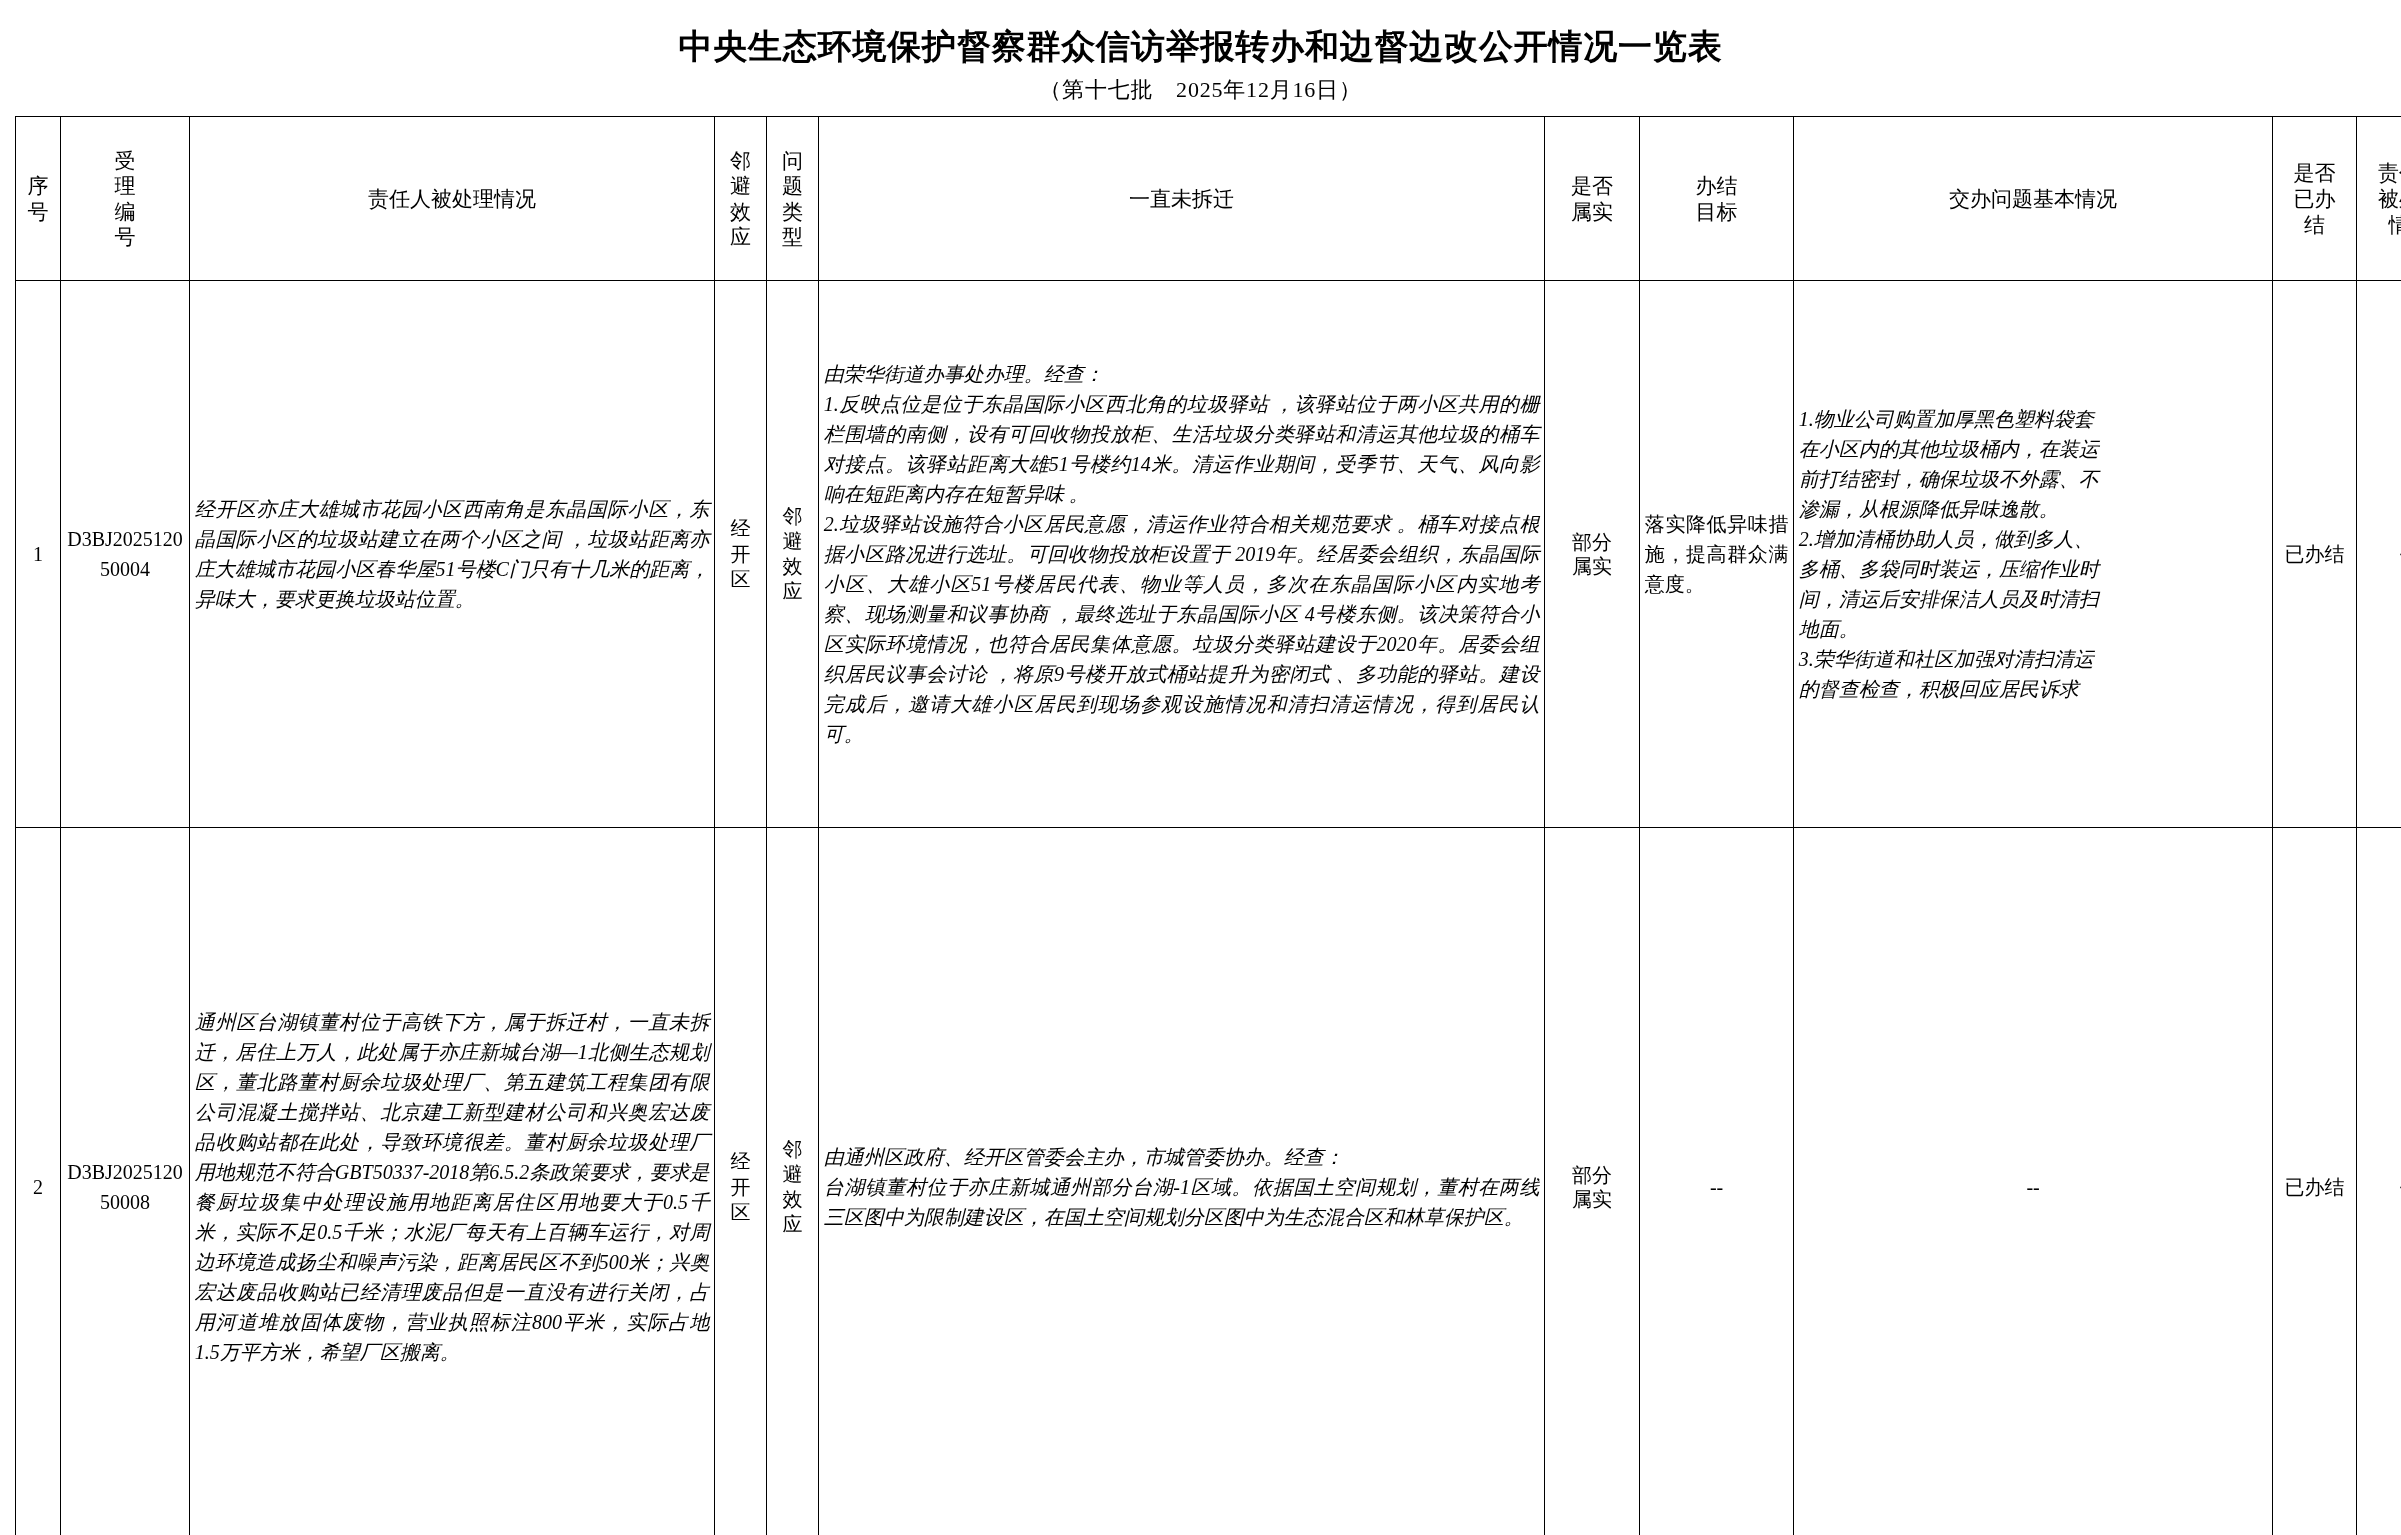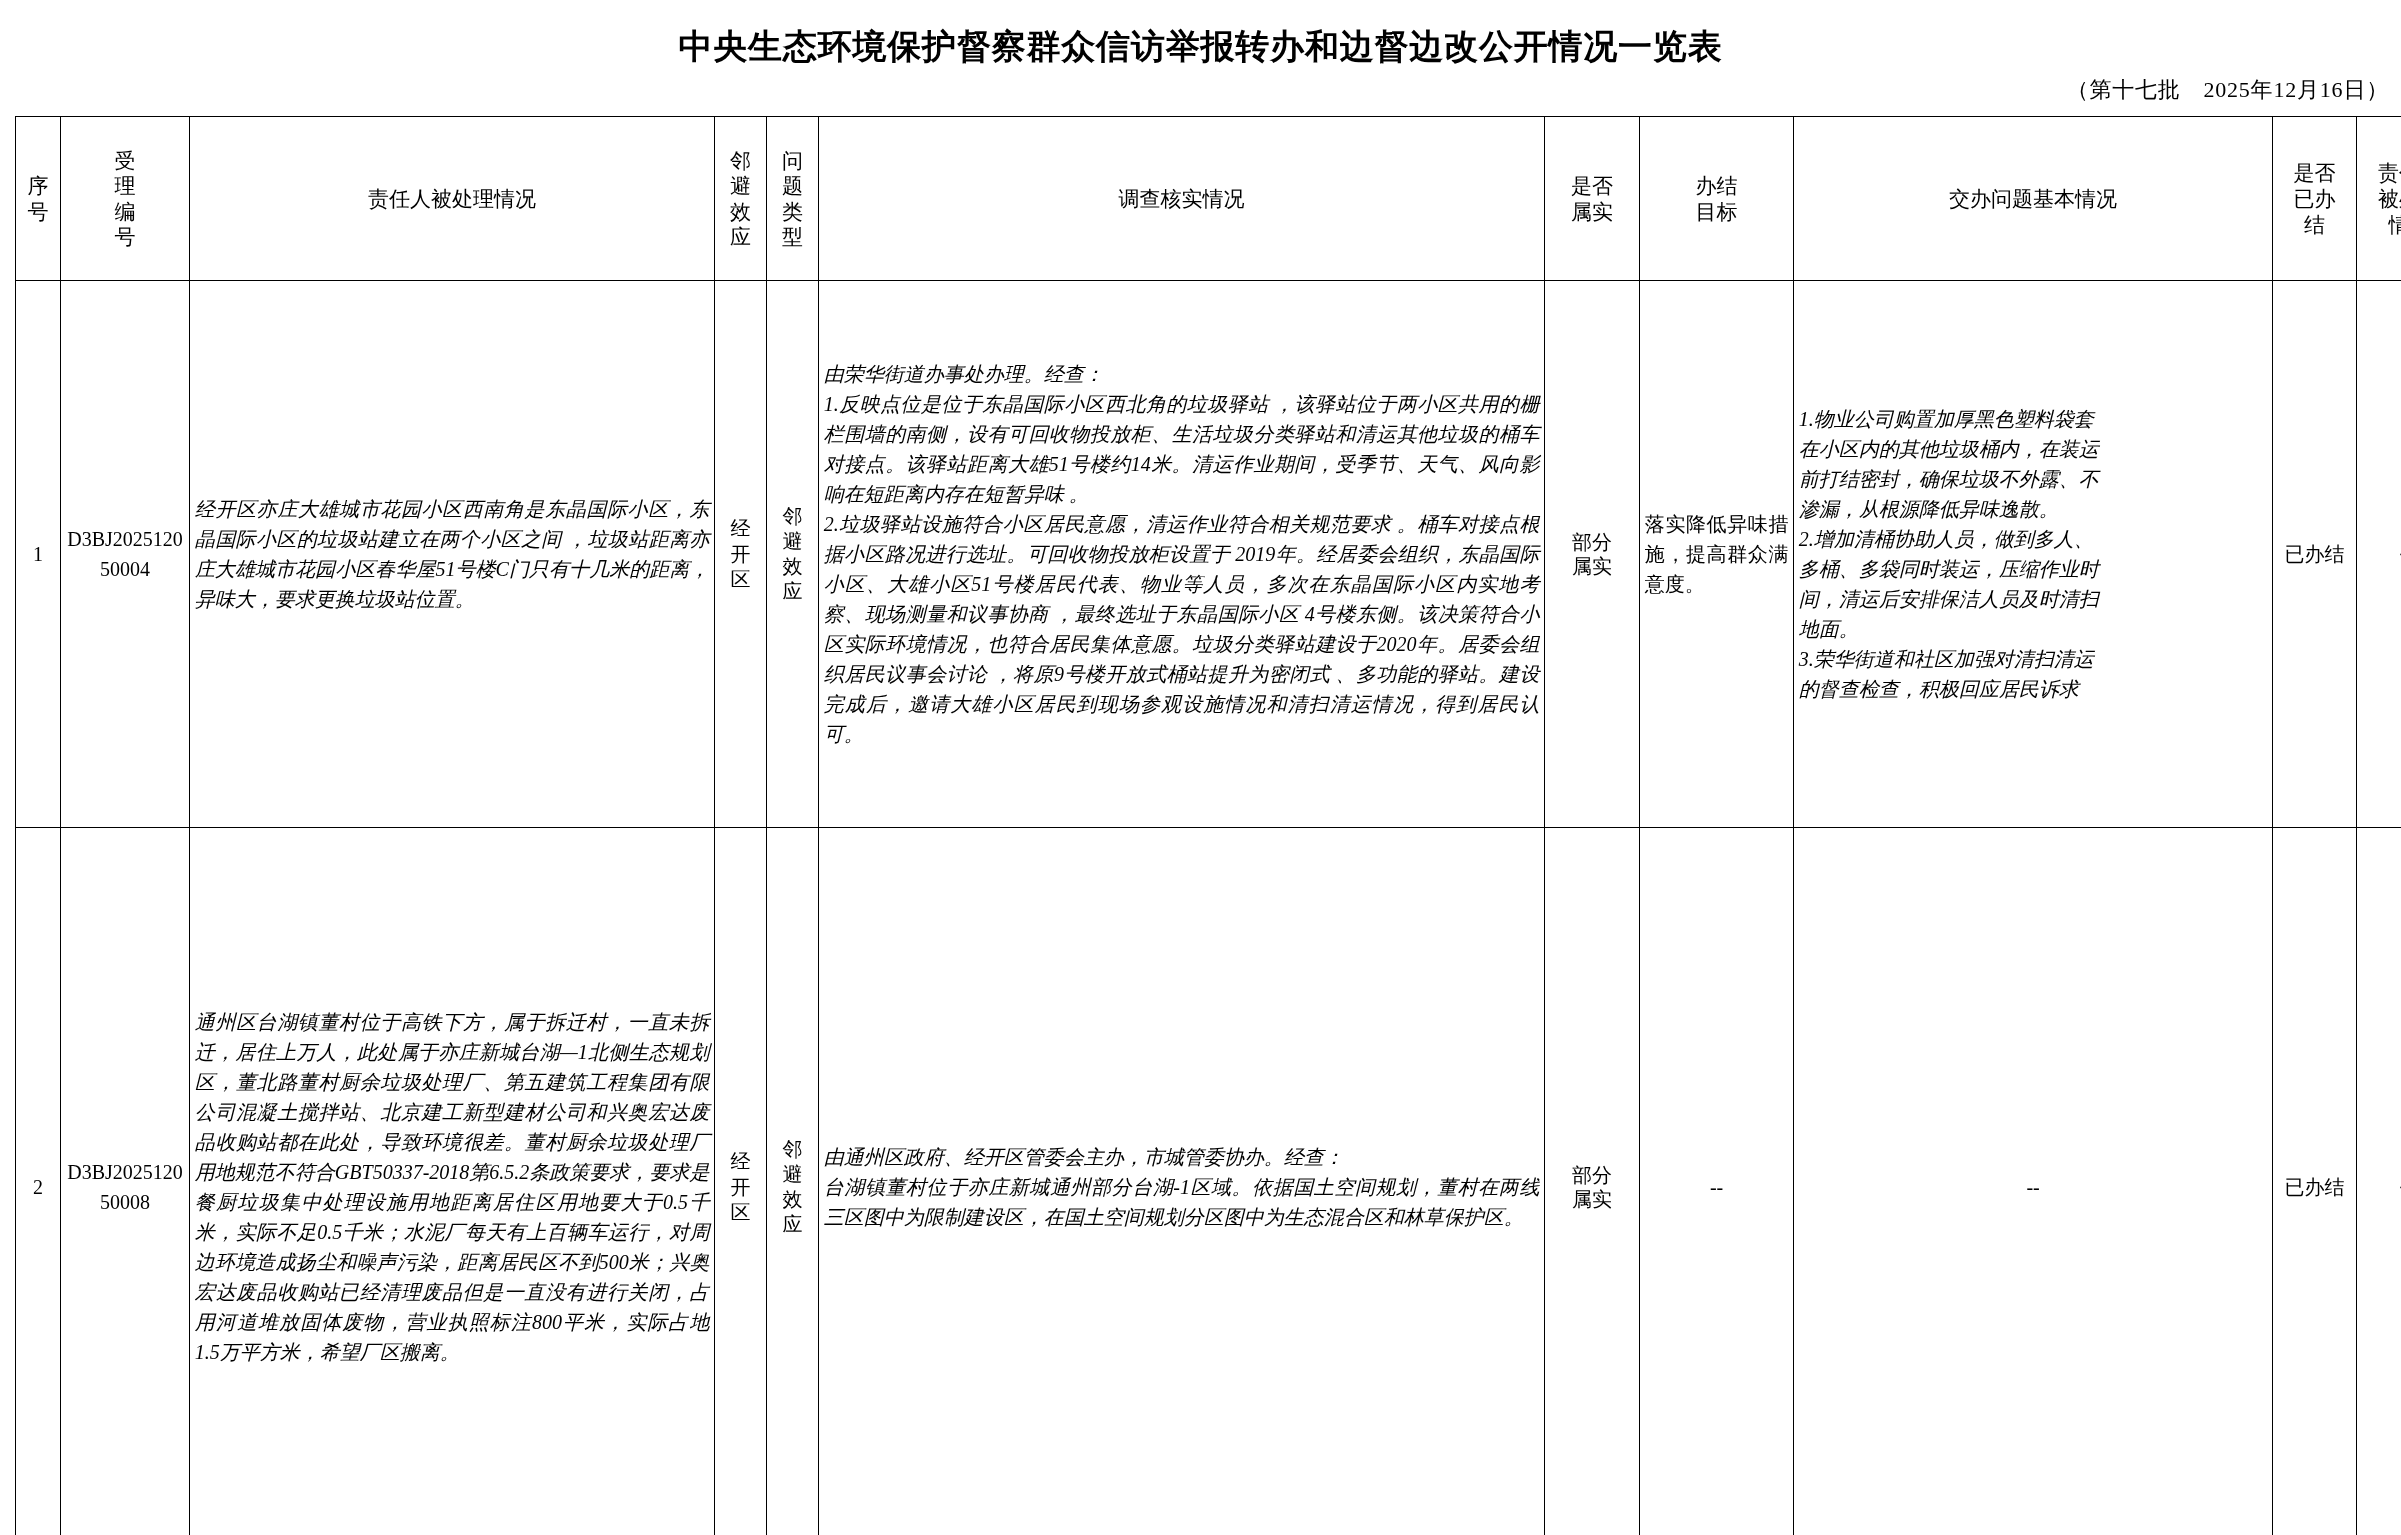--- a/index.html
+++ b/index.html
@@ -22,21 +22,21 @@
   .doc-title {
     text-align: center;
     font-size: 34px;
     font-weight: bold;
     letter-spacing: 0.8px;
     padding-top: 14px;
     line-height: 1.22;
     font-family: "Liberation Sans", "DejaVu Sans", sans-serif;
   }
   .doc-subtitle {
-    text-align: right;
+    text-align: center;
     font-size: 22px;
     padding-top: 7.8px;
     padding-bottom: 11px;
     letter-spacing: 0.8px;
     font-family: "Liberation Serif", "DejaVu Serif", serif;
   }
   table.main {
     border-collapse: collapse;
     width: 2395px;
     margin: 0 3.1px;
@@ -124,21 +124,21 @@
         <th>
             <span class="vhead">受理编号</span>
           </th>
         <th><span>责任人被处理情况</span></th>
         <th>
             <span class="vhead">邻避效应</span>
           </th>
         <th>
             <span class="vhead">问题类型</span>
           </th>
-        <th><span>调查核实情况</span></th>
+        <th><span>一直未拆迁</span></th>
         <th>
             <span class="vhead" style="width:2em">是否属实</span>
           </th>
         <th>
             <span class="vhead" style="width:2em">办结目标</span>
           </th>
         <th><span>交办问题基本情况</span></th>
         <th>
             <span class="vhead" style="width:2em">是否已办结</span>
           </th>

